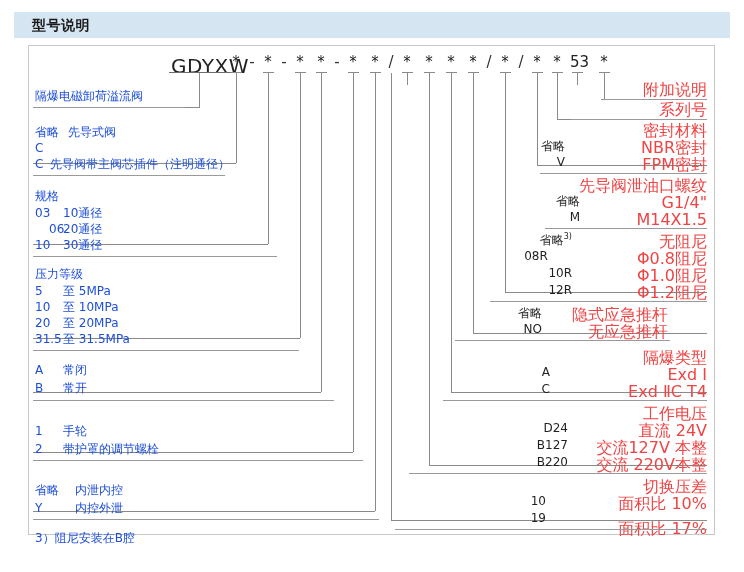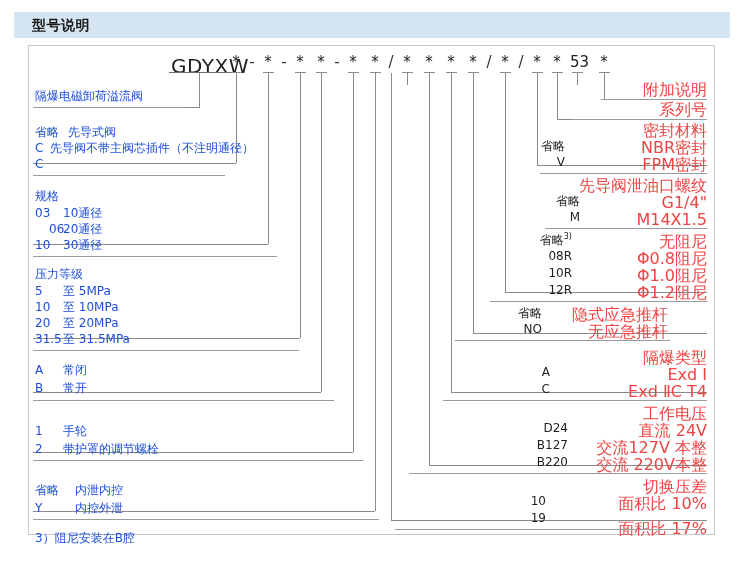--- a/index.html
+++ b/index.html
@@ -225,22 +225,22 @@
       <div class="vline" style="left: 199px; top: 73px; height: 34px;"></div>
       <div class="hline" style="left: 33px; top: 107px; width: 167px;"></div>
     </div>
 
   <div class="txt l" style="left:35px; top:88px;">隔爆电磁卸荷溢流阀</div>
   <div class="underline" style="left:33px; top:107px; width:152px;"></div>
 
   <div class="txt l" style="left:35px; top:124px;">省略</div>
   <div class="txt l" style="left:68px; top:124px;">先导式阀</div>
   <div class="txt l" style="left:35px; top:140px;">C</div>
-  <div class="txt l" style="left:50px; top:140px;">先导阀不带主阀芯插件（不注明通径）</div>
   <div class="txt l" style="left:35px; top:156px;">C</div>
+  <div class="txt l" style="left:50px; top:156px;">先导阀带主阀芯插件（注明通径）</div>
   <div class="underline" style="left:33px; top:175px; width:192px;"></div>
 
   <div class="txt l" style="left:35px; top:188px;">规格</div>
   <div class="txt l" style="left:35px; top:205px;">03</div>
   <div class="txt l" style="left:63px; top:205px;">10通径</div>
   <div class="txt l" style="left:35px; top:221px;margin-left:14px;">06</div>
   <div class="txt l" style="left:63px; top:221px;">20通径</div>
   <div class="txt l" style="left:35px; top:237px;">10</div>
   <div class="txt l" style="left:63px; top:237px;">30通径</div>
   <div class="underline" style="left:33px; top:256px; width:244px;"></div>
@@ -291,21 +291,21 @@
 
   <div class="rrow" style="right:37px; top:176px; text-align:right;">先导阀泄油口螺纹</div>
   <div class="rcode" style="left:520px; top:193px; width:60px;">省略</div>
   <div class="rrow" style="right:37px; top:193px; text-align:right;">G1/4"</div>
   <div class="rcode" style="left:520px; top:210px; width:60px;">M</div>
   <div class="rrow" style="right:37px; top:210px; text-align:right;">M14X1.5</div>
   <div class="underline" style="left:545px; top:228px; width:162px;"></div>
 
   <div class="rcode" style="left:500px; top:232px; width:72px;"><span>省略</span><span class="sup">3)</span></div>
   <div class="rrow" style="right:37px; top:232px; text-align:right;">无阻尼</div>
-  <div class="rcode" style="left:500px; top:249px; width:72px;">08R</div>
+  <div class="rcode" style="left:500px; top:249px; width:72px;text-align:center;">08R</div>
   <div class="rrow" style="right:37px; top:249px; text-align:right;">Φ0.8阻尼</div>
   <div class="rcode" style="left:500px; top:266px; width:72px;">10R</div>
   <div class="rrow" style="right:37px; top:266px; text-align:right;">Φ1.0阻尼</div>
   <div class="rcode" style="left:500px; top:283px; width:72px;">12R</div>
   <div class="rrow" style="right:37px; top:283px; text-align:right;">Φ1.2阻尼</div>
   <div class="underline" style="left:490px; top:301px; width:217px;"></div>
 
   <div class="rcode" style="left:470px; top:305px; width:72px;">省略</div>
   <div class="rrow" style="right:76px; top:305px; text-align:right;">隐式应急推杆</div>
   <div class="rcode" style="left:470px; top:322px; width:72px;">NO</div>

